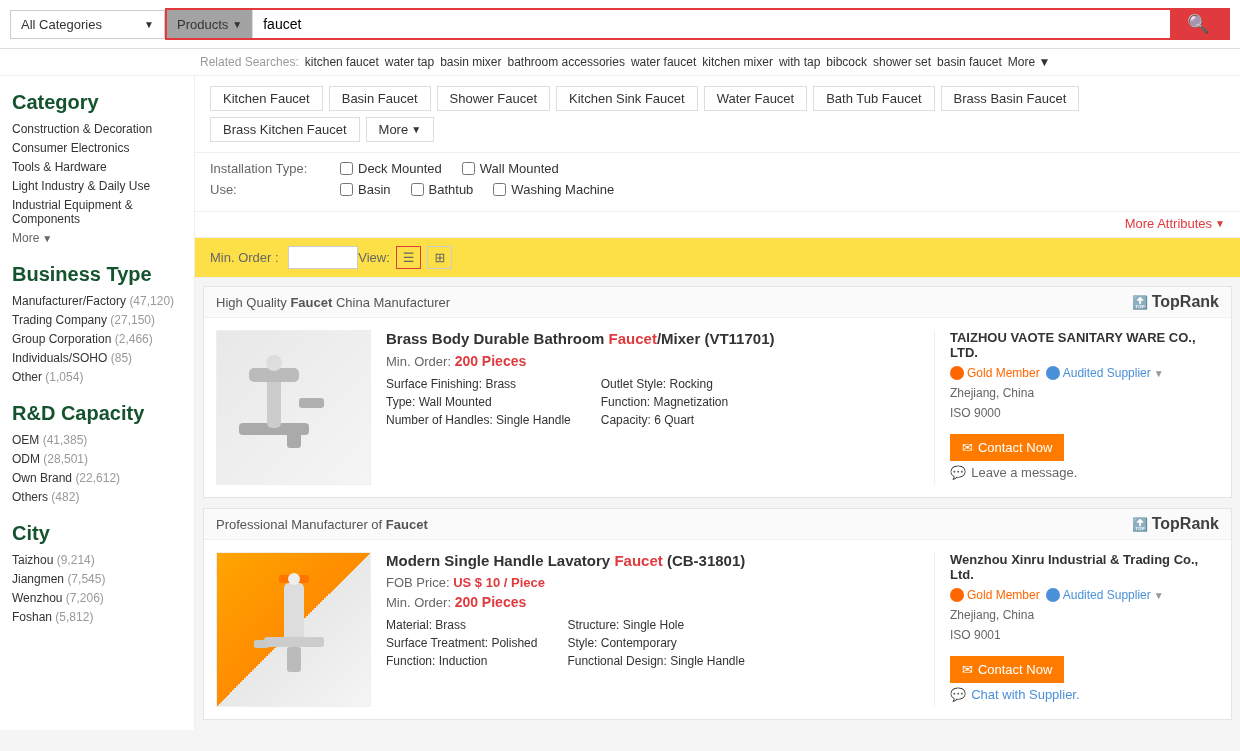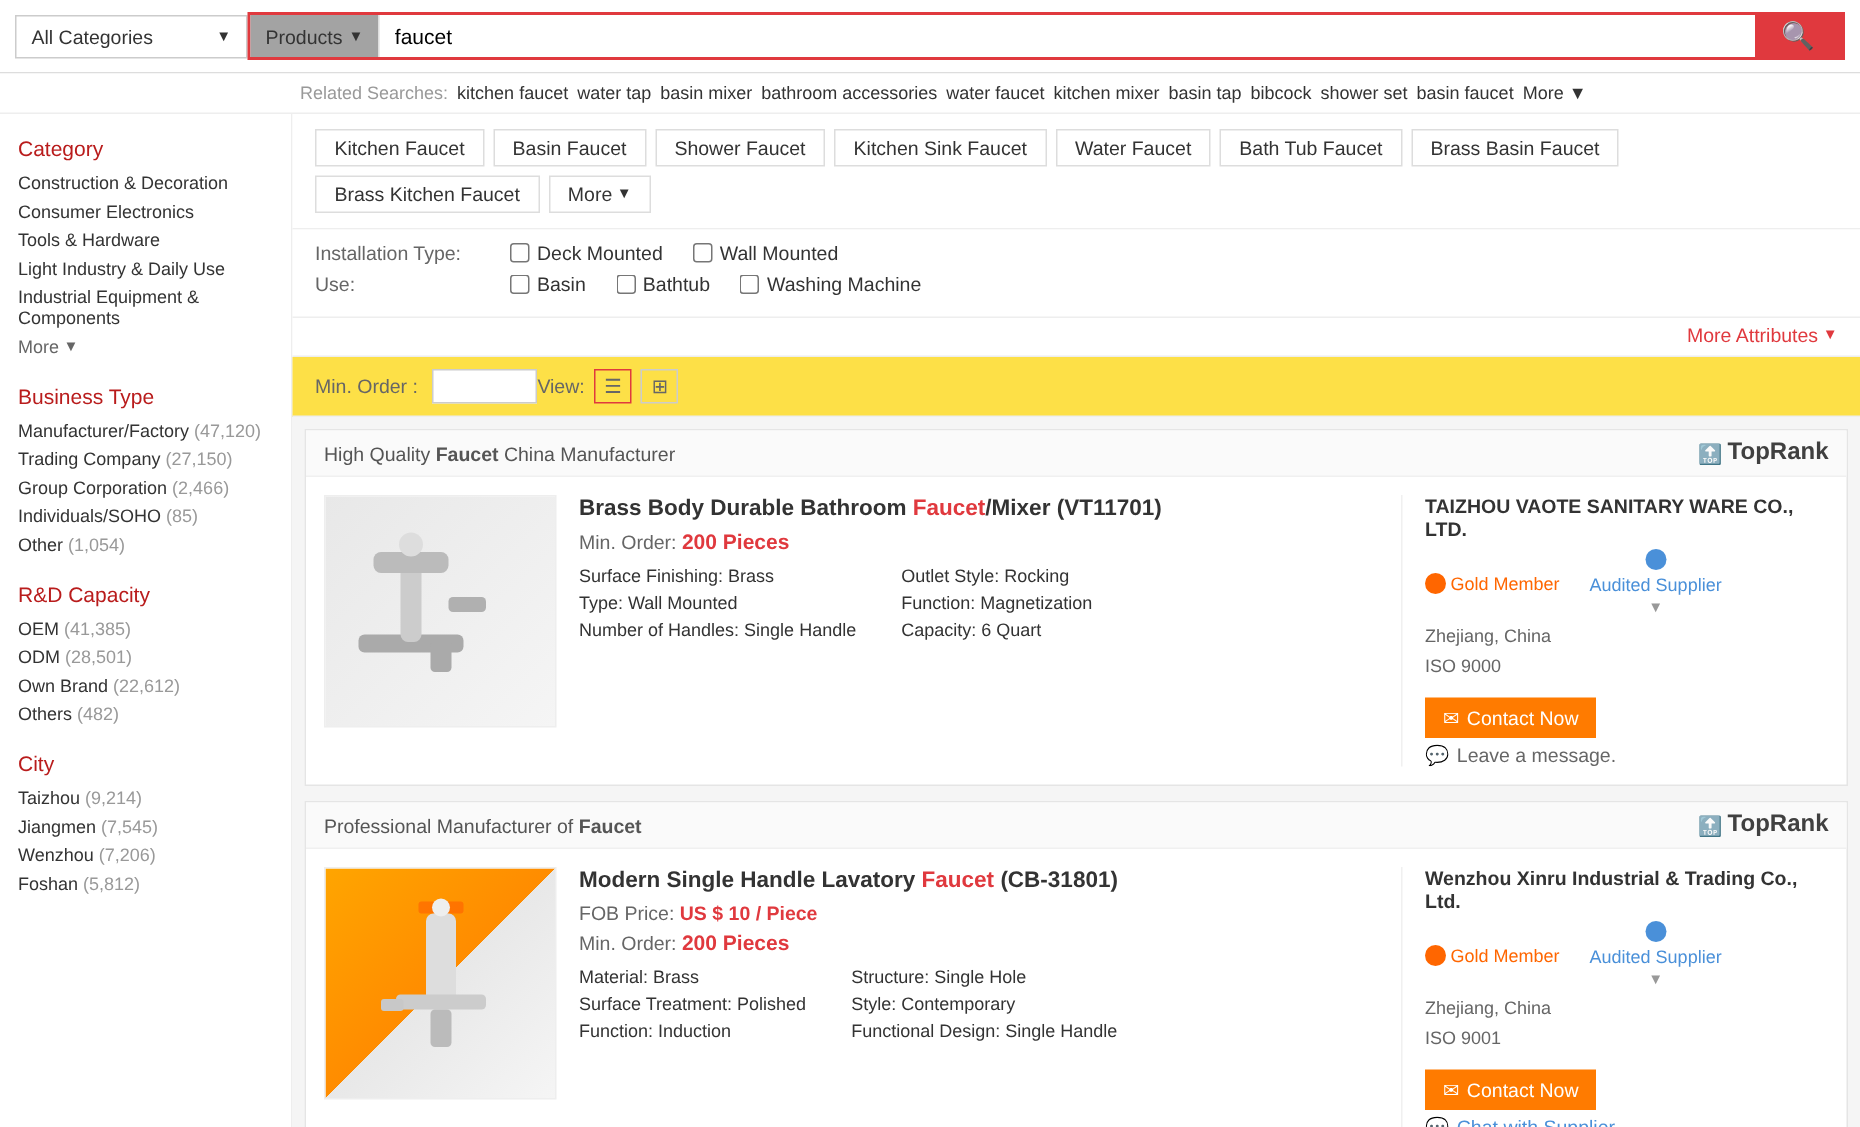--- a/index.html
+++ b/index.html
@@ -17,21 +17,21 @@
     .related-searches { background: #fff; padding: 6px 10px 6px 200px; border-bottom: 1px solid #eee; font-size: 12px; color: #666; display: flex; align-items: flex-start; flex-wrap: wrap; gap: 0; }
     .related-searches span.label { margin-right: 6px; color: #999; }
     .related-searches a { color: #333; text-decoration: none; margin-right: 6px; }
 
     
     .main-layout { display: flex; }
 
     
     .sidebar { width: 195px; min-width: 195px; background: #fff; padding: 15px 12px; border-right: 1px solid #eee; }
     .sidebar-section { margin-bottom: 18px; }
-    .sidebar-section-title { font-size: 14px; font-weight: normal; color: #b91c1c; margin-bottom: 8px; }
+    .sidebar-section-title { font-size: 20px; font-weight: bold; color: #14532d; margin-bottom: 8px; }
     .sidebar-item { font-size: 12px; color: #333; margin-bottom: 5px; cursor: pointer; }
     .sidebar-item .count { color: #999; }
     .sidebar-more { font-size: 12px; color: #666; cursor: pointer; display: flex; align-items: center; gap: 3px; margin-top: 4px; }
 
     
     .content { flex: 1; padding: 0; background: #f5f5f5; }
 
     
     .tab-row { background: #fff; display: flex; align-items: center; padding: 10px 15px 0; border-bottom: 1px solid #ddd; justify-content: space-between; }
     .tabs { display: flex; gap: 0; }
@@ -76,24 +76,24 @@
     .product-title .highlight { color: #e0393e; }
     .product-min-order { font-size: 13px; color: #666; margin-bottom: 4px; }
     .product-min-order strong { color: #e0393e; font-size: 14px; }
     .product-fob { font-size: 13px; color: #666; margin-bottom: 4px; }
     .product-fob strong { color: #e0393e; }
     .product-details { display: flex; gap: 30px; margin-top: 8px; }
     .product-detail-col { font-size: 12px; color: #666; display: flex; flex-direction: column; gap: 4px; }
     .product-detail-col span { color: #333; }
     .supplier-info { width: 285px; min-width: 285px; border-left: 1px solid #f0f0f0; padding-left: 15px; display: flex; flex-direction: column; gap: 6px; }
     .supplier-name { font-size: 13px; font-weight: bold; color: #333; cursor: pointer; }
-    .supplier-badges { display: flex; align-items: center; gap: 20px; flex-wrap: wrap; }
+    .supplier-badges { display: flex; align-items: center; gap: 6px; flex-wrap: wrap; }
     .badge { display: flex; align-items: center; gap: 3px; font-size: 12px; }
     .badge-gold { color: #f60; }
-    .badge-audited { color: #4a90d9; flex-direction: column; }
+    .badge-audited { color: #4a90d9; }
     .badge-dropdown { color: #999; cursor: pointer; }
     .supplier-location { font-size: 12px; color: #666; }
     .supplier-cert { font-size: 12px; color: #666; }
     .contact-btn { display: flex; align-items: center; gap: 5px; background: #ff7b00; color: white; border: none; padding: 6px 12px; cursor: pointer; font-size: 13px; width: fit-content; }
     .message-btn { display: flex; align-items: center; gap: 5px; color: #666; font-size: 13px; cursor: pointer; margin-top: 4px; }
     .chat-btn { display: flex; align-items: center; gap: 5px; color: #4a90d9; font-size: 13px; cursor: pointer; margin-top: 4px; }
     .supplier-actions { display: flex; flex-direction: column; margin-top: 8px; }
 
     
     .img-vaote { background: linear-gradient(135deg, #e8e8e8 0%, #f5f5f5 100%); display: flex; align-items: center; justify-content: center; width: 155px; height: 155px; }
@@ -127,21 +127,21 @@
 </div>
 
 <div class="related-searches">
   <span class="label">Related Searches:</span>
   <a>kitchen faucet</a>
   <a>water tap</a>
   <a>basin mixer</a>
   <a>bathroom accessories</a>
   <a>water faucet</a>
   <a>kitchen mixer</a>
-  <a>basin tap</a>
+  <a>with tap</a>
   <a>bibcock</a>
   <a>shower set</a>
   <a>basin faucet</a>
   <a>More ▼</a>
 </div>
 
 <div class="main-layout">
 
   <div class="sidebar">
     <div class="sidebar-section">

